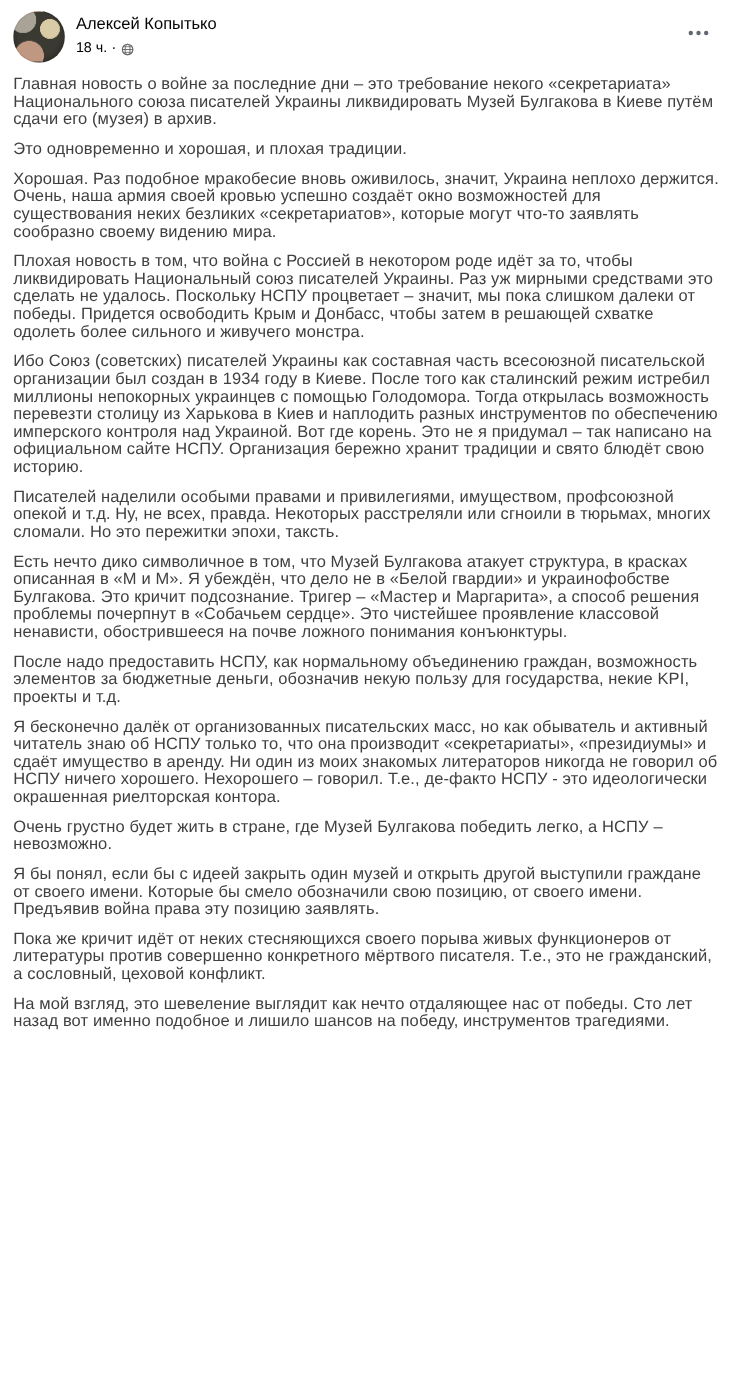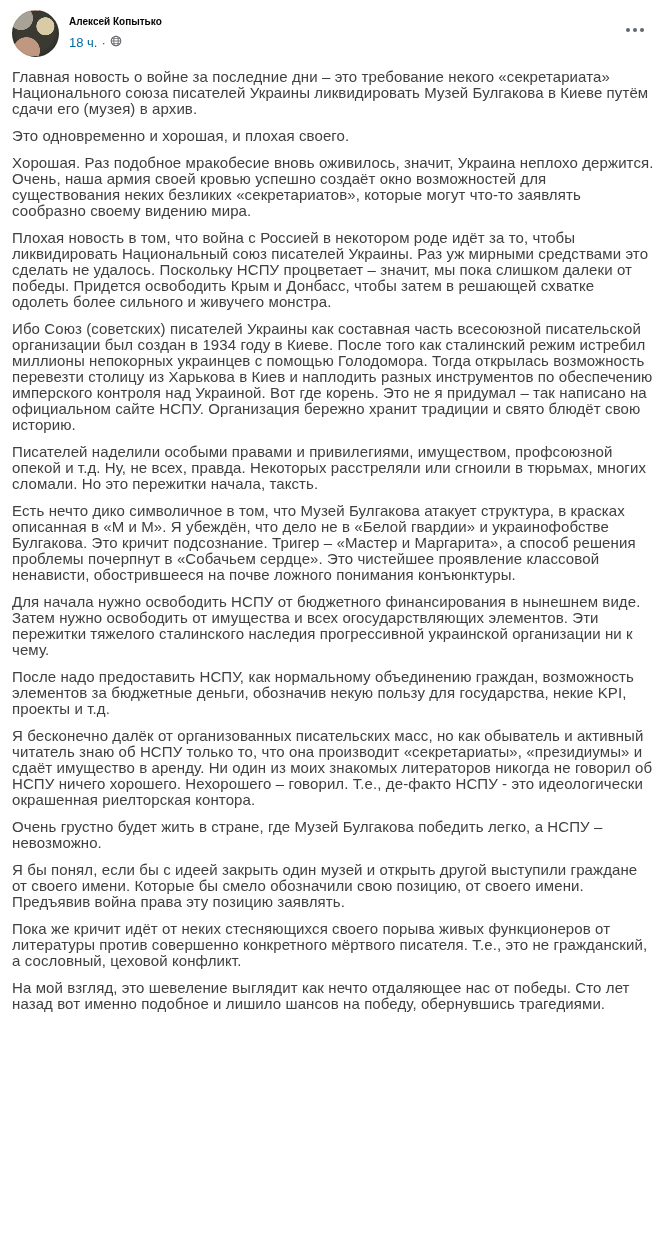--- a/index.html
+++ b/index.html
@@ -36,33 +36,33 @@
       radial-gradient(circle at 18% 16%, #a9a296 0 22%, rgba(0,0,0,0) 23%),
       radial-gradient(circle at 50% 45%, #3a3a33 0 55%, #23221e 100%);
     border: 1px solid rgba(0,0,0,.08);
   }
   .header-texts {
     display: flex;
     flex-direction: column;
     padding-top: 2px;
   }
   .author-name {
-    font-size: 10px;
-    font-weight: 700;
+    font-size: 15px;
+    font-weight: 400;
     line-height: 20px;
     color: #050505;
     cursor: pointer;
   }
   .post-meta {
     display: flex;
-    align-items: flex-start;
+    align-items: flex-end;
     gap: 4px;
     font-size: 13px;
     line-height: 17px;
-    color: #0369a1;
+    color: #000000;
     margin-top: 2px;
   }
   .globe-icon {
     display: inline-flex;
     margin-top: 1px;
   }
   .more-btn {
     position: absolute;
     right: 6px;
     top: 12px;
@@ -121,28 +121,27 @@
       <span style="display:flex;gap:3px;">
         <i></i>
           <i></i>
           <i></i>
       </span>
     </button>
   </div>
 
   <div class="post-body">
       <p>Главная новость о войне за последние дни – это требование некого «секретариата» Национального союза писателей Украины ликвидировать Музей Булгакова в Киеве путём сдачи его (музея) в архив.</p>
-      <p>Это одновременно и хорошая, и плохая своего.</p>
+      <p>Это одновременно и хорошая, и плохая традиции.</p>
       <p>Хорошая. Раз подобное мракобесие вновь оживилось, значит, Украина неплохо держится. Очень, наша армия своей кровью успешно создаёт окно возможностей для существования неких безликих «секретариатов», которые могут что-то заявлять сообразно своему видению мира.</p>
       <p>Плохая новость в том, что война с Россией в некотором роде идёт за то, чтобы ликвидировать Национальный союз писателей Украины. Раз уж мирными средствами это сделать не удалось. Поскольку НСПУ процветает – значит, мы пока слишком далеки от победы. Придется освободить Крым и Донбасс, чтобы затем в решающей схватке одолеть более сильного и живучего монстра.</p>
       <p>Ибо Союз (советских) писателей Украины как составная часть всесоюзной писательской организации был создан в 1934 году в Киеве. После того как сталинский режим истребил миллионы непокорных украинцев с помощью Голодомора. Тогда открылась возможность перевезти столицу из Харькова в Киев и наплодить разных инструментов по обеспечению имперского контроля над Украиной. Вот где корень. Это не я придумал – так написано на официальном сайте НСПУ. Организация бережно хранит традиции и свято блюдёт свою историю.</p>
-      <p>Писателей наделили особыми правами и привилегиями, имуществом, профсоюзной опекой и т.д. Ну, не всех, правда. Некоторых расстреляли или сгноили в тюрьмах, многих сломали. Но это пережитки начала, таксть.</p>
+      <p>Писателей наделили особыми правами и привилегиями, имуществом, профсоюзной опекой и т.д. Ну, не всех, правда. Некоторых расстреляли или сгноили в тюрьмах, многих сломали. Но это пережитки эпохи, таксть.</p>
       <p>Есть нечто дико символичное в том, что Музей Булгакова атакует структура, в красках описанная в «М и М». Я убеждён, что дело не в «Белой гвардии» и украинофобстве Булгакова. Это кричит подсознание. Тригер – «Мастер и Маргарита», а способ решения проблемы почерпнут в «Собачьем сердце». Это чистейшее проявление классовой ненависти, обострившееся на почве ложного понимания конъюнктуры.</p>
-      <p>Для начала нужно освободить НСПУ от бюджетного финансирования в нынешнем виде. Затем нужно освободить от имущества и всех огосударствляющих элементов. Эти пережитки тяжелого сталинского наследия прогрессивной украинской организации ни к чему.</p>
       <p>После надо предоставить НСПУ, как нормальному объединению граждан, возможность элементов за бюджетные деньги, обозначив некую пользу для государства, некие KPI, проекты и т.д.</p>
       <p>Я бесконечно далёк от организованных писательских масс, но как обыватель и активный читатель знаю об НСПУ только то, что она производит «секретариаты», «президиумы» и сдаёт имущество в аренду. Ни один из моих знакомых литераторов никогда не говорил об НСПУ ничего хорошего. Нехорошего – говорил. Т.е., де-факто НСПУ - это идеологически окрашенная риелторская контора.</p>
       <p>Очень грустно будет жить в стране, где Музей Булгакова победить легко, а НСПУ – невозможно.</p>
       <p>Я бы понял, если бы с идеей закрыть один музей и открыть другой выступили граждане от своего имени. Которые бы смело обозначили свою позицию, от своего имени. Предъявив война права эту позицию заявлять.</p>
       <p>Пока же кричит идёт от неких стесняющихся своего порыва живых функционеров от литературы против совершенно конкретного мёртвого писателя. Т.е., это не гражданский, а сословный, цеховой конфликт.</p>
-      <p>На мой взгляд, это шевеление выглядит как нечто отдаляющее нас от победы. Сто лет назад вот именно подобное и лишило шансов на победу, обернувшись трагедиями.</p>
+      <p>На мой взгляд, это шевеление выглядит как нечто отдаляющее нас от победы. Сто лет назад вот именно подобное и лишило шансов на победу, инструментов трагедиями.</p>
     </div>
 
 </div>
 
 </body></html>

